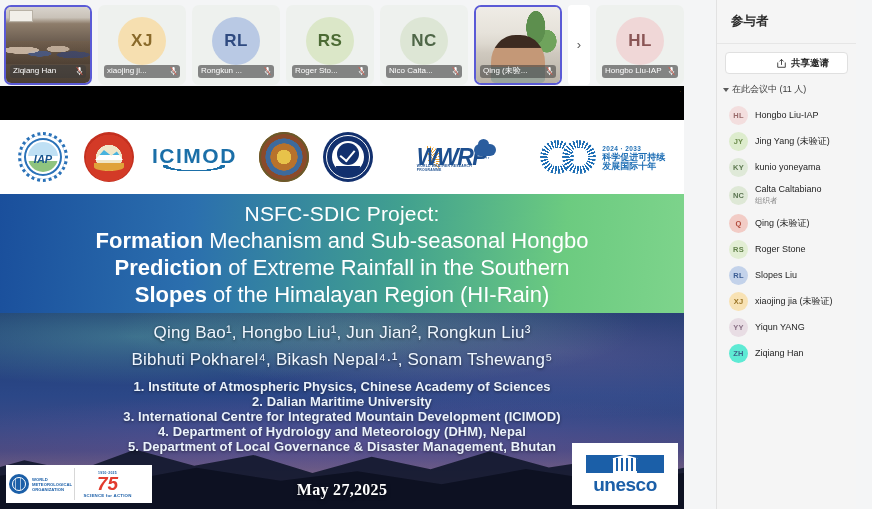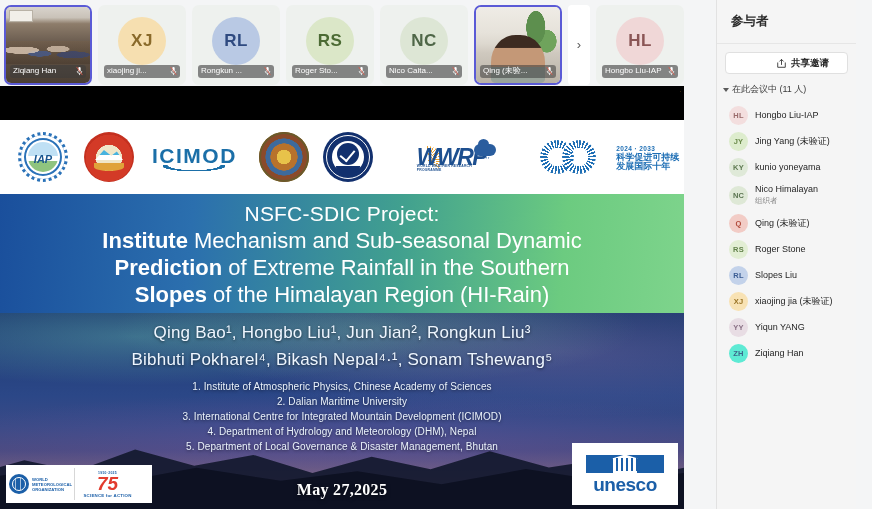--- a/index.html
+++ b/index.html
@@ -192,21 +192,21 @@
     background:#2a5d9e; border-radius: 9px;
   }
   .wwrp-logo .cloud::before{
     content:""; position:absolute; left:4px; top:-5px; width:11px; height:11px;
     border-radius:50%; background:#2a5d9e;
   }
   .wwrp-logo .drops{
     position:absolute; right:-4px; top:12px; font-size:7px; color:#2a5d9e; letter-spacing:1px;
   }
 
-  .un10-logo { display: flex; align-items: center; gap: 20px; }
+  .un10-logo { display: flex; align-items: center; gap: 6px; }
   .un10-logo .burst {
     width: 56px; height: 34px; position: relative;
   }
   .un10-logo .burst .c1, .un10-logo .burst .c2 {
     position: absolute; top: 0; width: 34px; height: 34px; border-radius: 50%;
     background: repeating-conic-gradient(#1f6fb5 0 7deg, #ffffff 7deg 14deg);
     -webkit-mask: radial-gradient(circle, transparent 0 38%, #000 39%);
             mask: radial-gradient(circle, transparent 0 38%, #000 39%);
   }
   .un10-logo .burst .c1 { left: 0; }
@@ -256,21 +256,21 @@
   .authors {
     position: absolute; left: 0; top: 6px; width: 100%; text-align: center;
     color: #eef6ff; text-shadow: 0 1px 3px rgba(0,0,0,.55);
   }
   .authors .a1, .authors .a2 { font-size: 17px; line-height: 27px; letter-spacing: .2px; }
 
   .affils {
     position: absolute; left: 0; top: 66px; width: 100%; text-align: center;
     color: #eaf2fb; text-shadow: 0 1px 3px rgba(0,0,0,.5);
   }
-  .affils div { font-size: 10px; line-height: 15px; letter-spacing: .1px; }
+  .affils div { font-size: 13px; line-height: 15px; letter-spacing: .1px; font-weight: bold; }
 
   .slide-date {
     position: absolute; left: 0; bottom: 10px; width: 100%; text-align: center;
     color: #ffffff; font-family: "Liberation Serif", serif;
     font-size: 16px; font-weight: 700; letter-spacing: .3px;
     text-shadow: 0 1px 4px rgba(0,0,0,.7);
   }
 
   
   .bl-logos {
@@ -532,21 +532,21 @@
             <div class="yr">2024 · 2033</div>
             <div class="l1">科学促进可持续</div>
             <div class="l2">发展国际十年</div>
           </div>
         </div>
       </div>
 
       <div class="title-banner">
         <div class="l0">NSFC-SDIC Project:</div>
         <div class="l1">
-          <b>Institute</b><span> Mechanism and Sub-seasonal Dynamic</span>
+          <b>Formation</b><span> Mechanism and Sub-seasonal Hongbo</span>
         </div>
         <div class="l2">
           <b>Prediction</b><span> of Extreme Rainfall in the Southern</span>
         </div>
         <div class="l3">
           <b>Slopes</b><span> of the Himalayan Region (HI-Rain)</span>
         </div>
       </div>
 
       <div class="photo-area">
@@ -642,21 +642,21 @@
         <div class="pinfo">
             <span class="pname">kunio yoneyama</span>
           </div>
       </div>
 
       <div class="prow">
         <div class="av" style="background:#dee8d6;color:#5a7450;">
             <span>NC</span>
           </div>
         <div class="pinfo">
-          <span class="pname">Nico Himalayan</span>
+          <span class="pname">Calta Caltabiano</span>
           <span class="prole">组织者</span>
         </div>
       </div>
 
       <div class="prow">
         <div class="av" style="background:#f2ccc6;color:#b14a3a;">
             <span>Q</span>
           </div>
         <div class="pinfo">
             <span class="pname">Qing (未验证)</span>

